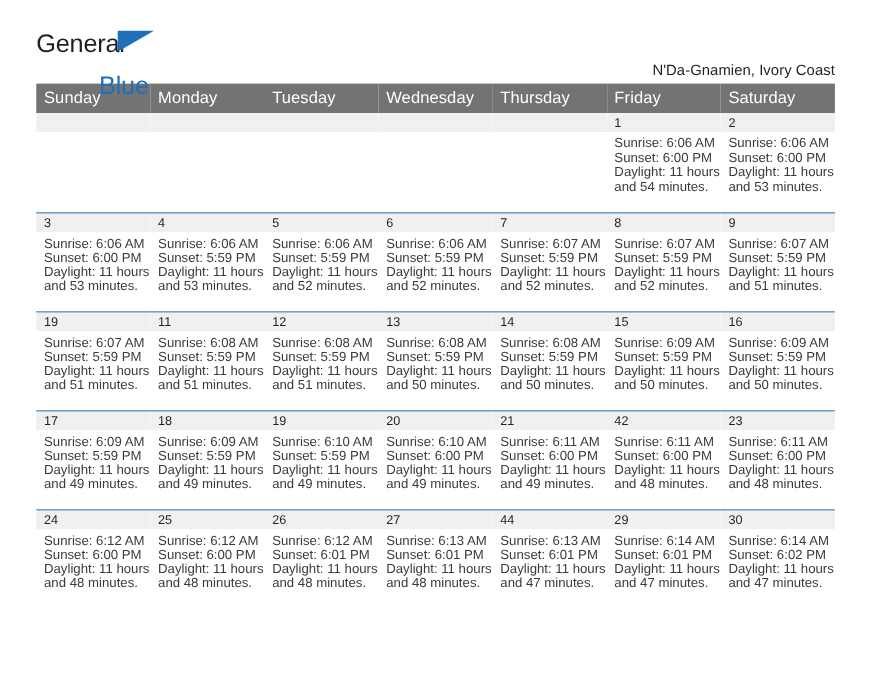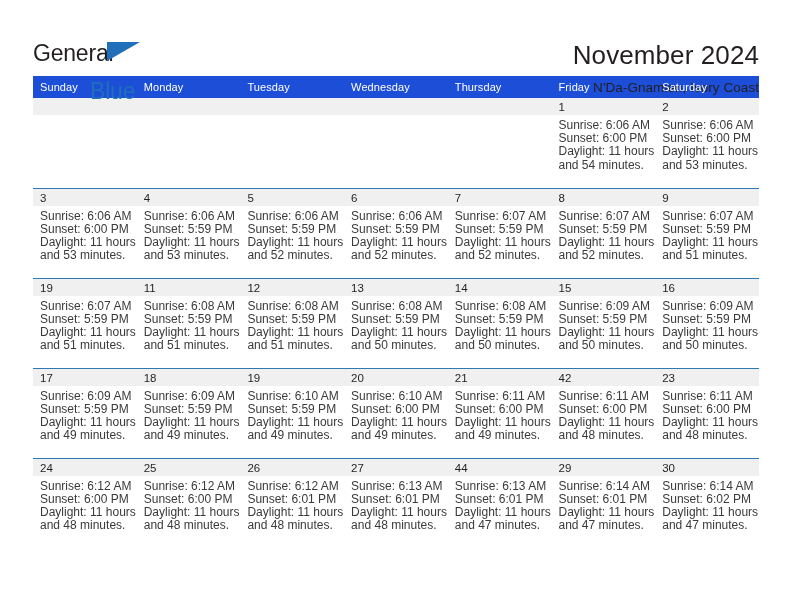--- a/index.html
+++ b/index.html
@@ -19,24 +19,24 @@
     position: relative;
     width: 792px;
     height: 612px;
     box-sizing: border-box;
     padding: 0 33px;
   }
 
   
   .top-bar {
     display: flex;
-    align-items: flex-start;
+    align-items: flex-end;
     justify-content: space-between;
     height: 72px;
-    padding-top: 40px;
+    padding-top: 12px;
     box-sizing: border-box;
   }
 
   .brand {
     position: relative;
     width: 132px;
     height: 46px;
     user-select: none;
   }
   .brand .word-general {
@@ -90,23 +90,23 @@
 
   
   table.calendar {
     width: 726px;
     border-collapse: collapse;
     table-layout: fixed;
     margin-top: 4px;
   }
 
   table.calendar thead th {
-    background: #1d4ed8;
+    background: #737373;
     color: #ffffff;
-    font-size: 11px;
+    font-size: 15px;
     font-weight: normal;
     text-align: left;
     padding: 5px 0 5px 7px;
     height: 19px;
     box-sizing: border-box;
     letter-spacing: 0.1px;
   }
 
   table.calendar tbody td {
     vertical-align: top;
@@ -157,21 +157,20 @@
 
   <div class="top-bar">
 
     <div class="brand">
       <span class="word-general">General</span>
       <span class="logo-triangle"></span>
       <span class="word-blue">Blue</span>
     </div>
 
     <div class="title-block">
-      <h1 class="cal-title">November 2024</h1>
       <p class="cal-subtitle">N'Da-Gnamien, Ivory Coast</p>
     </div>
 
   </div>
 
   <table class="calendar">
     <thead>
       <tr>
         <th>Sunday</th>
         <th>Monday</th>

